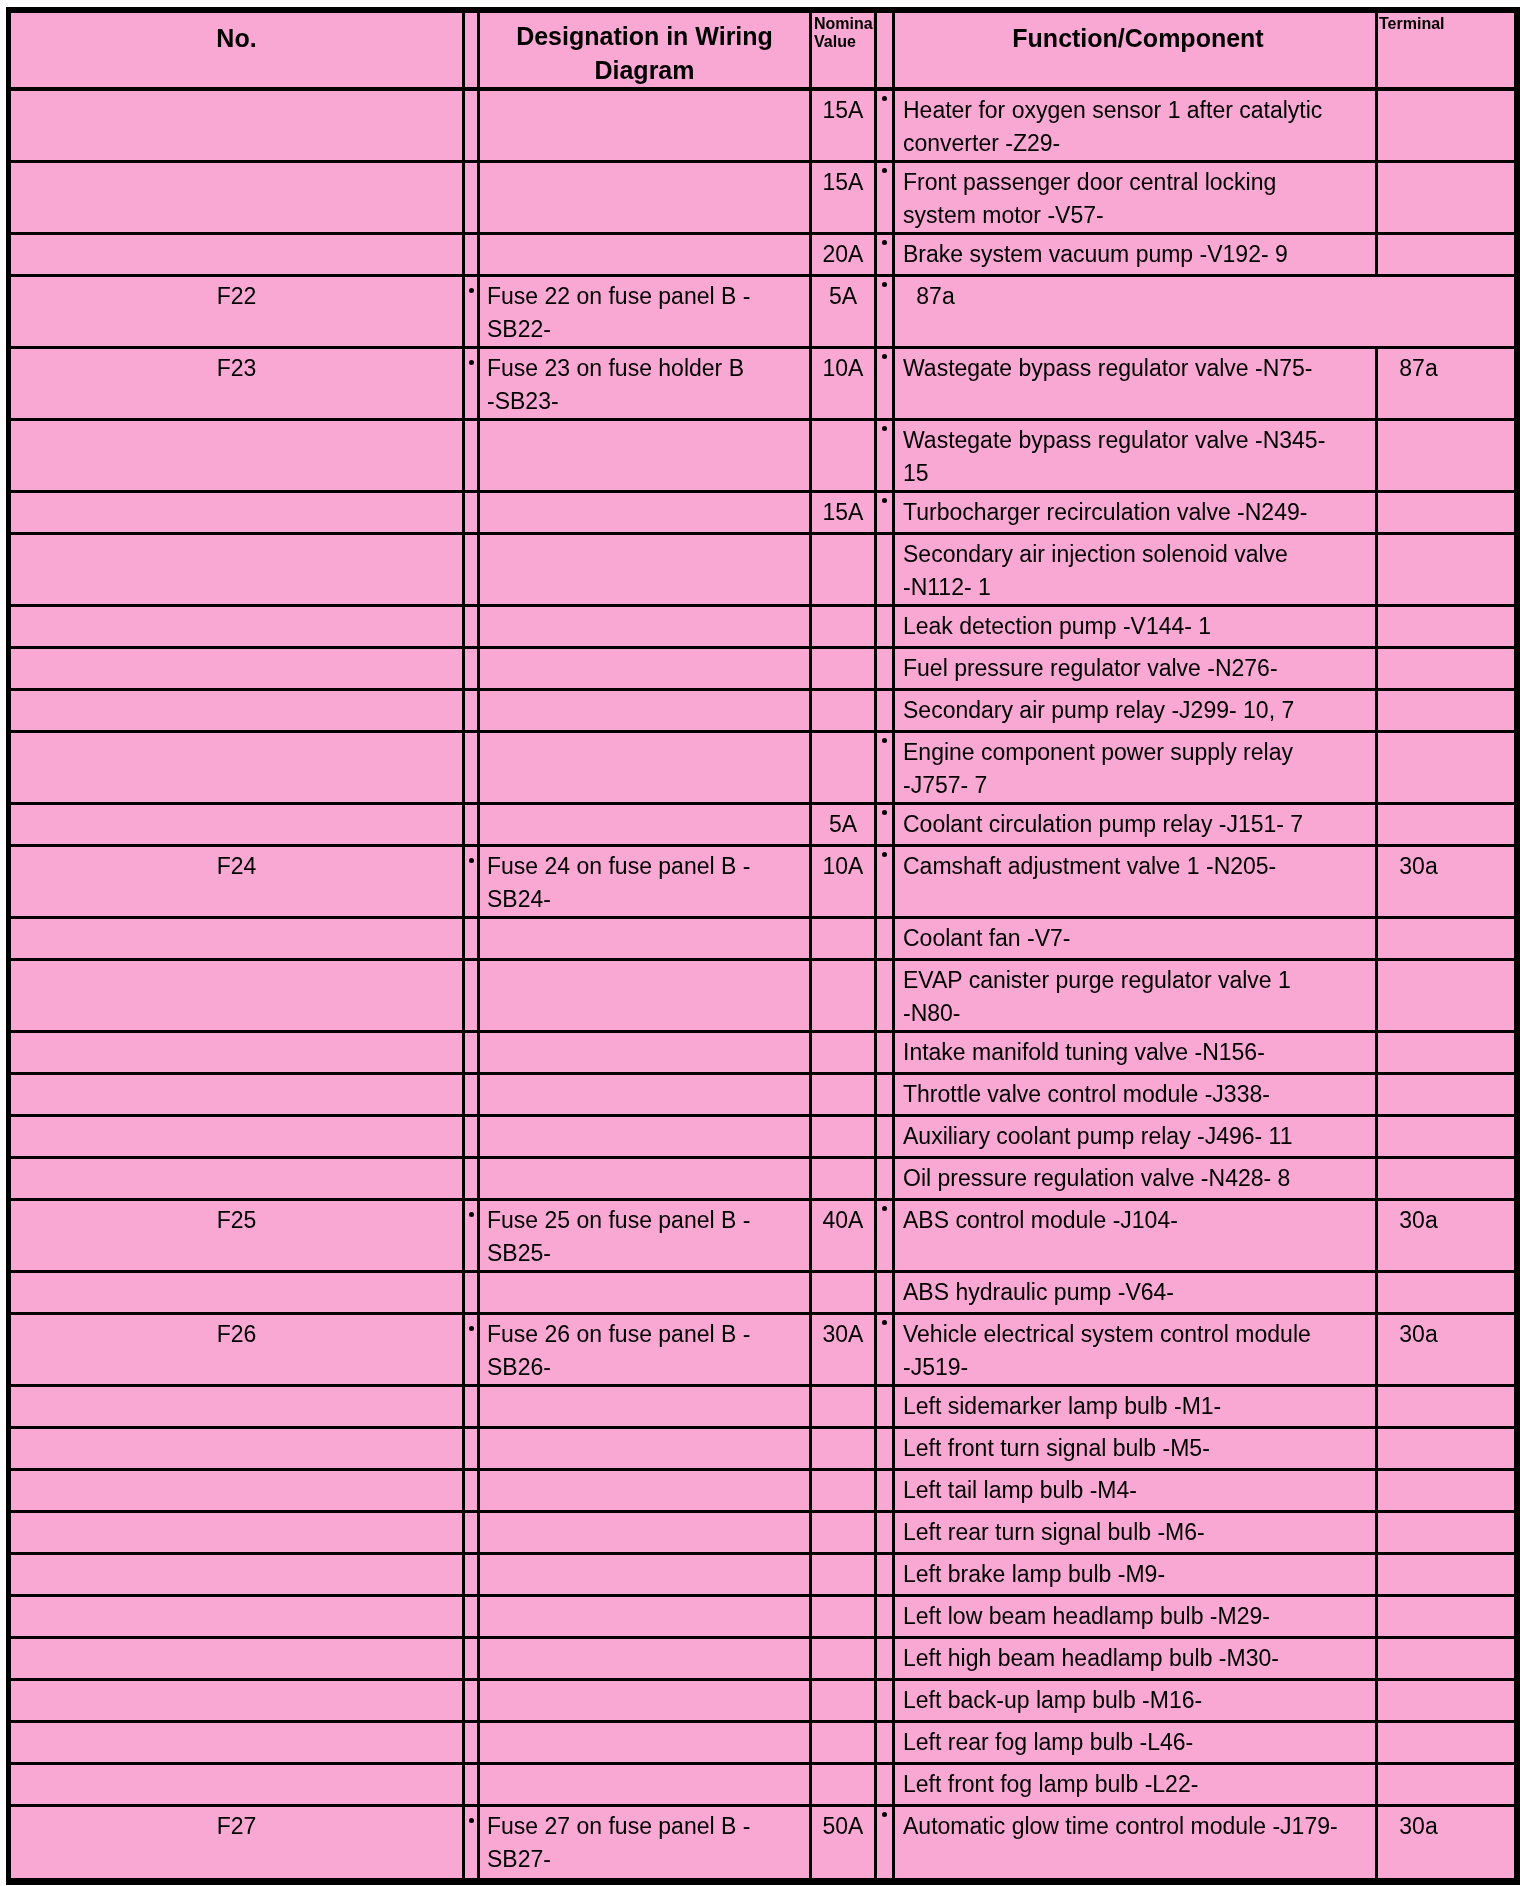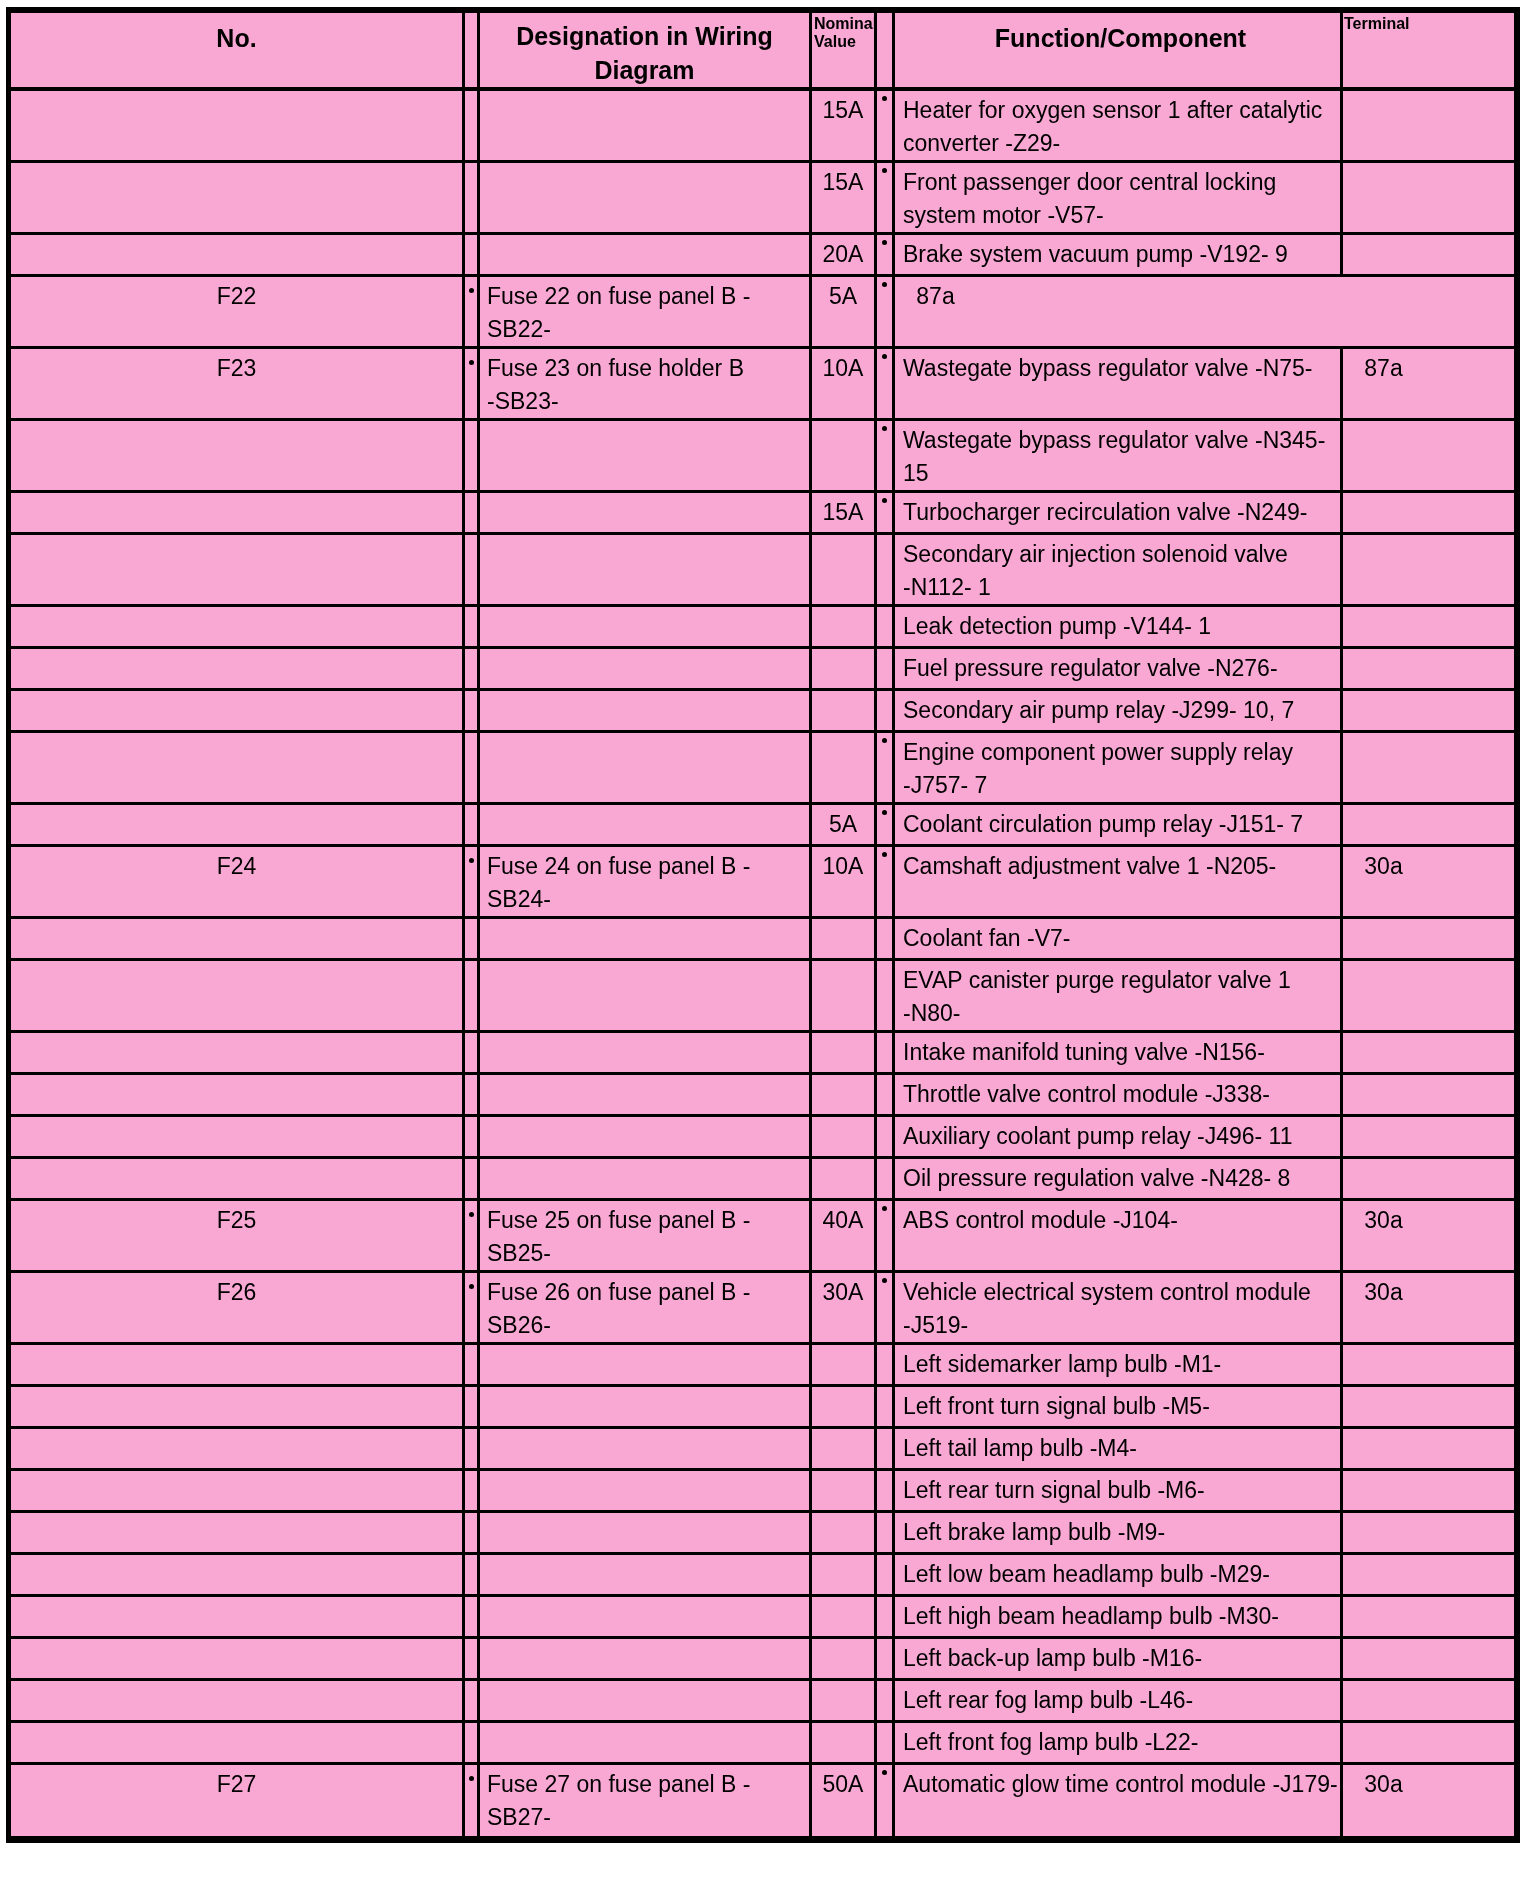--- a/index.html
+++ b/index.html
@@ -40,21 +40,21 @@
     border-right: 3px solid #000;
     font-size: 23px;
     line-height: 33px;
     overflow: hidden;
   }
   .c-no    { width: 454px; text-align: center; padding-top: 3px; }
   .c-g1    { width: 15px; }
   .c-desig { width: 332px; padding: 3px 2px 0 7px; white-space: pre-line; }
   .c-nom   { width: 65px;  text-align: center; padding-top: 3px; }
   .c-g2    { width: 18px; }
-  .c-func  { width: 448px; padding: 3px 2px 0 8px; white-space: pre-line; }
+  .c-func  { width: 483px; padding: 3px 2px 0 8px; white-space: pre-line; }
   .c-term  { width: 81px;  border-right: none; text-align: center; padding-top: 3px; }
 
   .header .cell { font-weight: 700; }
   .header .c-no    { font-size: 25px; padding-top: 9px; }
   .header .c-desig { font-size: 25px; line-height: 34px; text-align: center; padding: 6px 0 0 0; white-space: pre-line; }
   .header .c-func  { font-size: 25px; text-align: center; padding-top: 9px; }
   .header .c-nom   { font-size: 16px; line-height: 18px; text-align: left; padding: 2px 0 0 2px; white-space: pre-line; }
   .header .c-term  { font-size: 16px; line-height: 18px; text-align: left; padding: 2px 0 0 1px; }
 
   .dot {
@@ -302,20 +302,29 @@
           <span class="dot"></span>
         </div>
         <div class="cell c-desig">Fuse 25 on fuse panel B -SB25-</div>
         <div class="cell c-nom">40A</div>
         <div class="cell c-g2">
           <span class="dot"></span>
         </div>
         <div class="cell c-func">ABS control module -J104-</div>
         <div class="cell c-term">30a</div>
       </div>
+      <div class="row">
+        <div class="cell c-no"></div>
+        <div class="cell c-g1"></div>
+        <div class="cell c-desig"></div>
+        <div class="cell c-nom"></div>
+        <div class="cell c-g2"></div>
+        <div class="cell c-func">ABS hydraulic pump -V64-</div>
+        <div class="cell c-term"></div>
+      </div>
       <div class="row tall">
         <div class="cell c-no">F26</div>
         <div class="cell c-g1">
           <span class="dot"></span>
         </div>
         <div class="cell c-desig">Fuse 26 on fuse panel B -SB26-</div>
         <div class="cell c-nom">30A</div>
         <div class="cell c-g2">
           <span class="dot"></span>
         </div>

